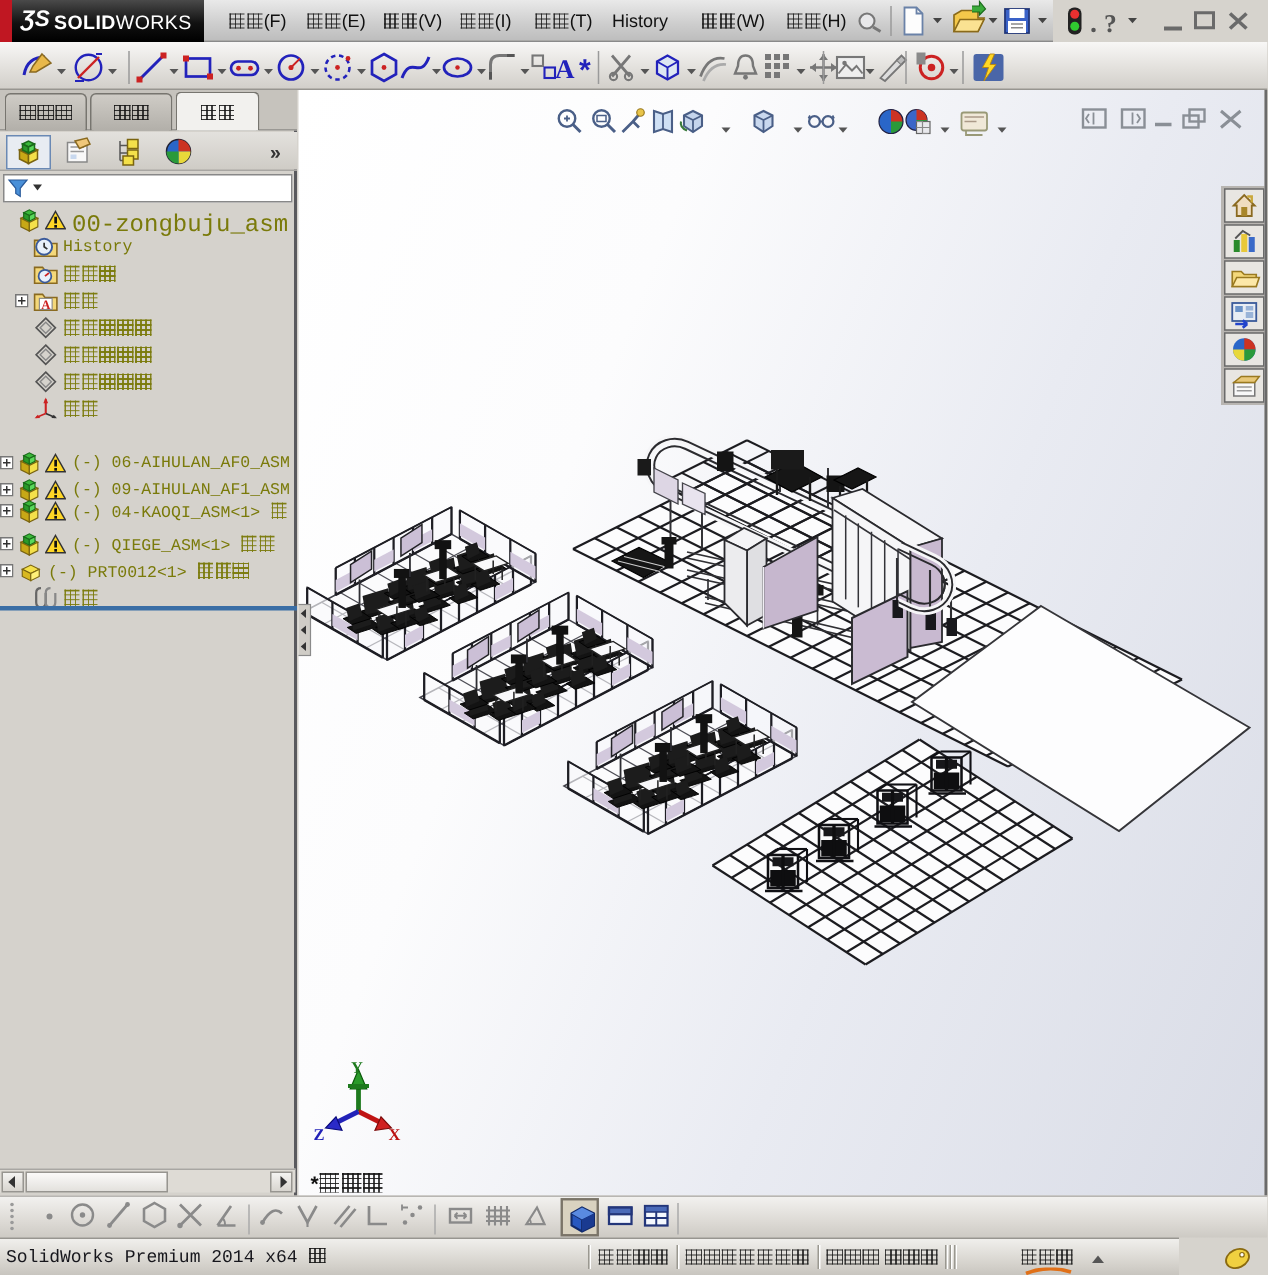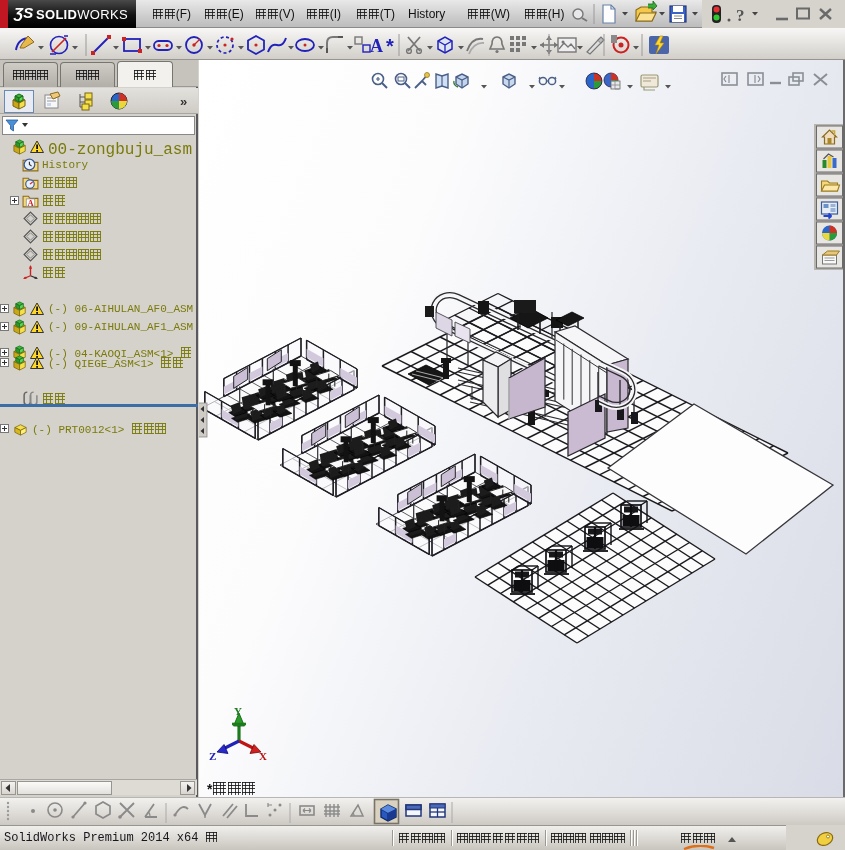--- a/index.html
+++ b/index.html
@@ -368,21 +368,21 @@
         <line x1="4.5" y1="2" x2="4.5" y2="7" stroke="#333"></line>
       </svg>
       <svg class="abs" style="left:12px;top:0" width="17" height="17">
         <use href="#i-asm"></use>
       </svg>
       <svg class="abs" style="left:30px;top:2px" width="14" height="14">
         <use href="#i-warn"></use>
       </svg>
       <span class="abs" style="left:48px;top:3px;color:#7a7a0a;font-family:'Liberation Mono',monospace;font-size:11px;">(-) 09-AIHULAN_AF1_ASM</span>
     </div>
-    <div class="abs" style="left:0;top:284px;width:232px;height:18px;font-size:11.5px;white-space:nowrap;">
+    <div class="abs" style="left:0;top:272px;width:232px;height:18px;font-size:11.5px;white-space:nowrap;">
       <svg class="abs" style="left:0px;top:4px" width="9" height="9">
         <rect x="0.5" y="0.5" width="8" height="8" fill="#fff" stroke="#777"></rect>
         <line x1="2" y1="4.5" x2="7" y2="4.5" stroke="#333"></line>
         <line x1="4.5" y1="2" x2="4.5" y2="7" stroke="#333"></line>
       </svg>
       <svg class="abs" style="left:12px;top:0" width="17" height="17">
         <use href="#i-asm"></use>
       </svg>
       <svg class="abs" style="left:30px;top:2px" width="14" height="14">
         <use href="#i-warn"></use>
@@ -396,21 +396,21 @@
         <line x1="4.5" y1="2" x2="4.5" y2="7" stroke="#333"></line>
       </svg>
       <svg class="abs" style="left:12px;top:0" width="17" height="17">
         <use href="#i-asm"></use>
       </svg>
       <svg class="abs" style="left:30px;top:2px" width="14" height="14">
         <use href="#i-warn"></use>
       </svg>
       <span class="abs" style="left:48px;top:3px;color:#7a7a0a;font-family:'Liberation Mono',monospace;font-size:11px;">(-) QIEGE_ASM&lt;1&gt; <span class="hzo"></span><span class="hzo"></span></span>
     </div>
-    <div class="abs" style="left:0;top:312px;width:192px;height:18px;font-size:11.5px;white-space:nowrap;margin-top:48px;">
+    <div class="abs" style="left:0;top:312px;width:192px;height:18px;font-size:11.5px;white-space:nowrap;">
       <svg class="abs" style="left:0px;top:4px" width="9" height="9">
         <rect x="0.5" y="0.5" width="8" height="8" fill="#fff" stroke="#777"></rect>
         <line x1="2" y1="4.5" x2="7" y2="4.5" stroke="#333"></line>
         <line x1="4.5" y1="2" x2="4.5" y2="7" stroke="#333"></line>
       </svg>
       <svg class="abs" style="left:12px;top:0" width="17" height="17">
         <use href="#i-part"></use>
       </svg>
       <span class="abs" style="left:32px;top:3px;color:#7a7a0a;font-family:'Liberation Mono',monospace;font-size:11px;">(-) PRT0012&lt;1&gt; <span class="hzo"></span><span class="hzo"></span><span class="hzo"></span></span>
     </div>

